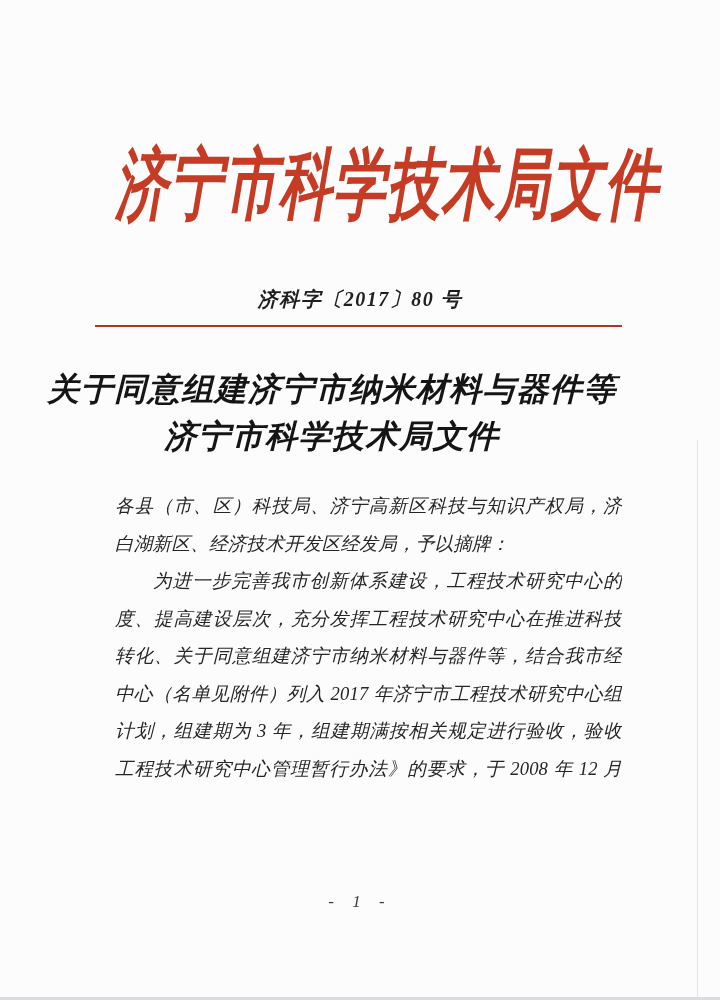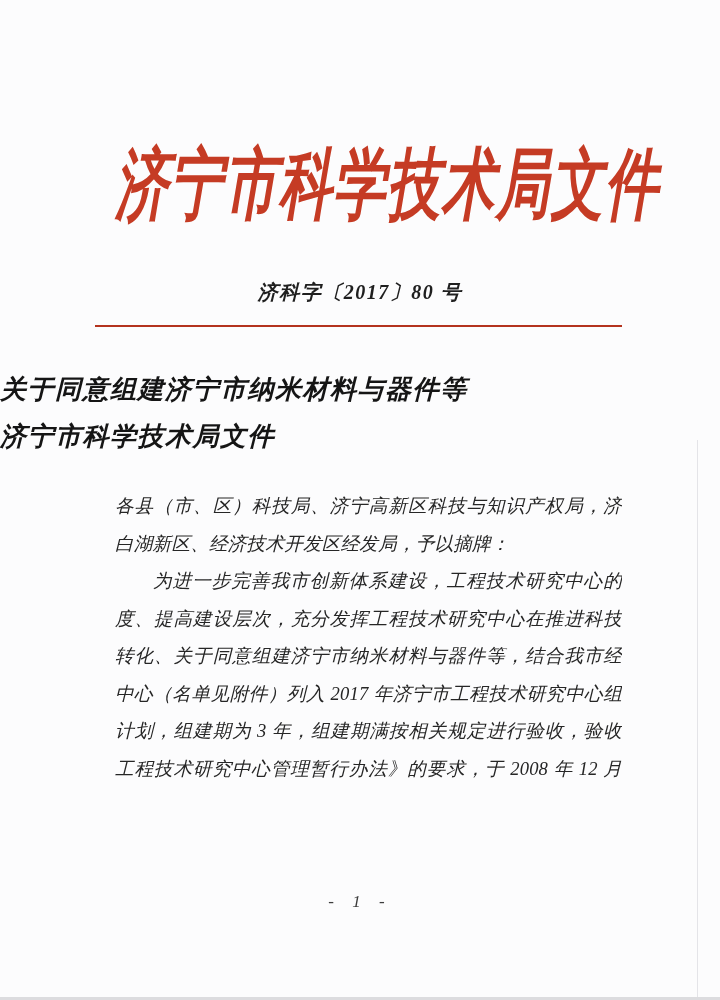--- a/index.html
+++ b/index.html
@@ -26,21 +26,21 @@
     font-weight: bold;
     color: #c53b24;
     white-space: nowrap;
     transform: scaleX(0.68);
     transform-origin: 50% 50%;
     line-height: 102px;
     letter-spacing: 2px;
   }
   .doc-number {
     position: absolute;
-    top: 279px;
+    top: 286px;
     left: 0;
     width: 720px;
     text-align: center;
     font-size: 20px;
     font-weight: bold;
     color: #1f1f1f;
     letter-spacing: 1.5px;
   }
   .red-rule {
     position: absolute;
@@ -48,22 +48,22 @@
     left: 95px;
     width: 527px;
     height: 2px;
     background: #b4331e;
   }
   .doc-title {
     position: absolute;
     top: 366px;
     left: 0;
     width: 664px;
-    text-align: left;
-    font-size: 26px;
+    text-align: center;
+    font-size: 32px;
     font-weight: bold;
     color: #151515;
     line-height: 47px;
     letter-spacing: 1.5px;
   }
   .body-block {
     position: absolute;
     top: 487px;
     left: 95px;
     width: 527px;

